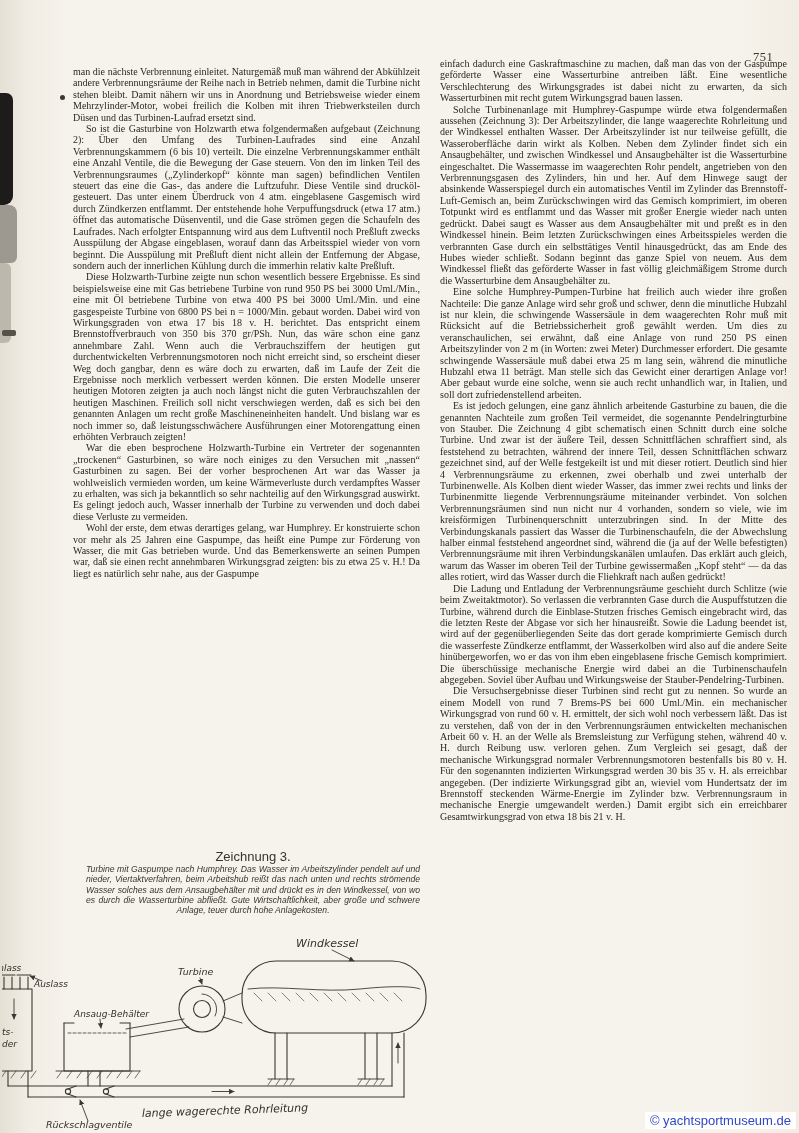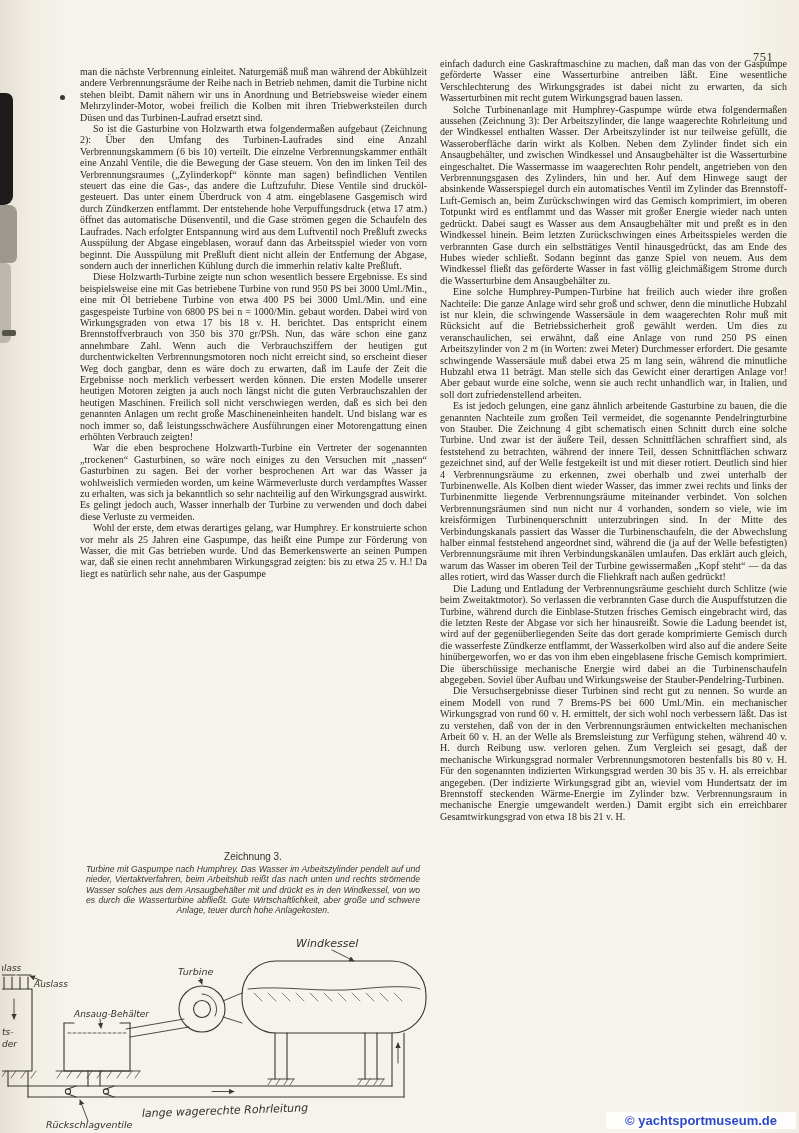--- a/index.html
+++ b/index.html
@@ -19,44 +19,44 @@
     position: absolute; top: 50px; left: 753px;
     font-size: 12.5px; letter-spacing: .5px; color: #38352e;
   }
   .col {
     position: absolute; width: 347px;
     font-size: 10px; line-height: 11.4px;
     text-align: justify;
   }
   .col p { margin: 0; }
   .col p.indent { text-indent: 13px; }
-  .col-left  { left: 80px;  top: 66px; }
+  .col-left  { left: 73px;  top: 66px; }
   .col-right { left: 440px; top: 58px; }
 
   .figure-caption {
     position: absolute; left: 86px; top: 852px; width: 334px;
     font-family: "Liberation Sans", sans-serif;
     font-size: 8.6px; line-height: 10.2px; color: #37342c;
   }
-  .figure-caption .cap-title { text-align: center; margin-bottom: 2px; font-size: 10px; }
+  .figure-caption .cap-title { text-align: center; margin-bottom: 2px; font-size: 13px; }
   .figure-caption .cap-text  { text-align: justify; text-align-last: center; font-style: italic; }
 
   svg.figure { position: absolute; left: 2px; top: 931px; }
   svg.figure text {
     font-family: "DejaVu Sans", sans-serif;
     font-style: italic;
     fill: #33302a;
   }
 
   .watermark {
     position: absolute; right: 3px; bottom: 4px;
     background: rgba(255,255,255,.88);
     color: #2f49c5;
     font-family: "Liberation Sans", sans-serif;
-    font-size: 13px; padding: 1px 19px; font-weight: bold;
+    font-size: 13px; padding: 1px 5px;
   }
 
   .artifact { position: absolute; }
   .a1 { left: 0; top: 93px;  width: 13px; height: 112px; background: #1d1c1a; border-radius: 0 7px 9px 0; }
   .a2 { left: 0; top: 205px; width: 17px; height: 58px;  background: #8f8b82; border-radius: 0 8px 6px 0; opacity: .85; }
   .a3 { left: 0; top: 263px; width: 11px; height: 80px;  background: #b5b0a5; border-radius: 0 6px 6px 0; opacity: .85; }
   .a4 { left: 2px; top: 330px; width: 14px; height: 6px; background: #55524c; border-radius: 2px; }
   .a5 { left: 60px; top: 95px; width: 5px; height: 5px;  background: #3a3833; border-radius: 50%; }
 </style>
 </head>

